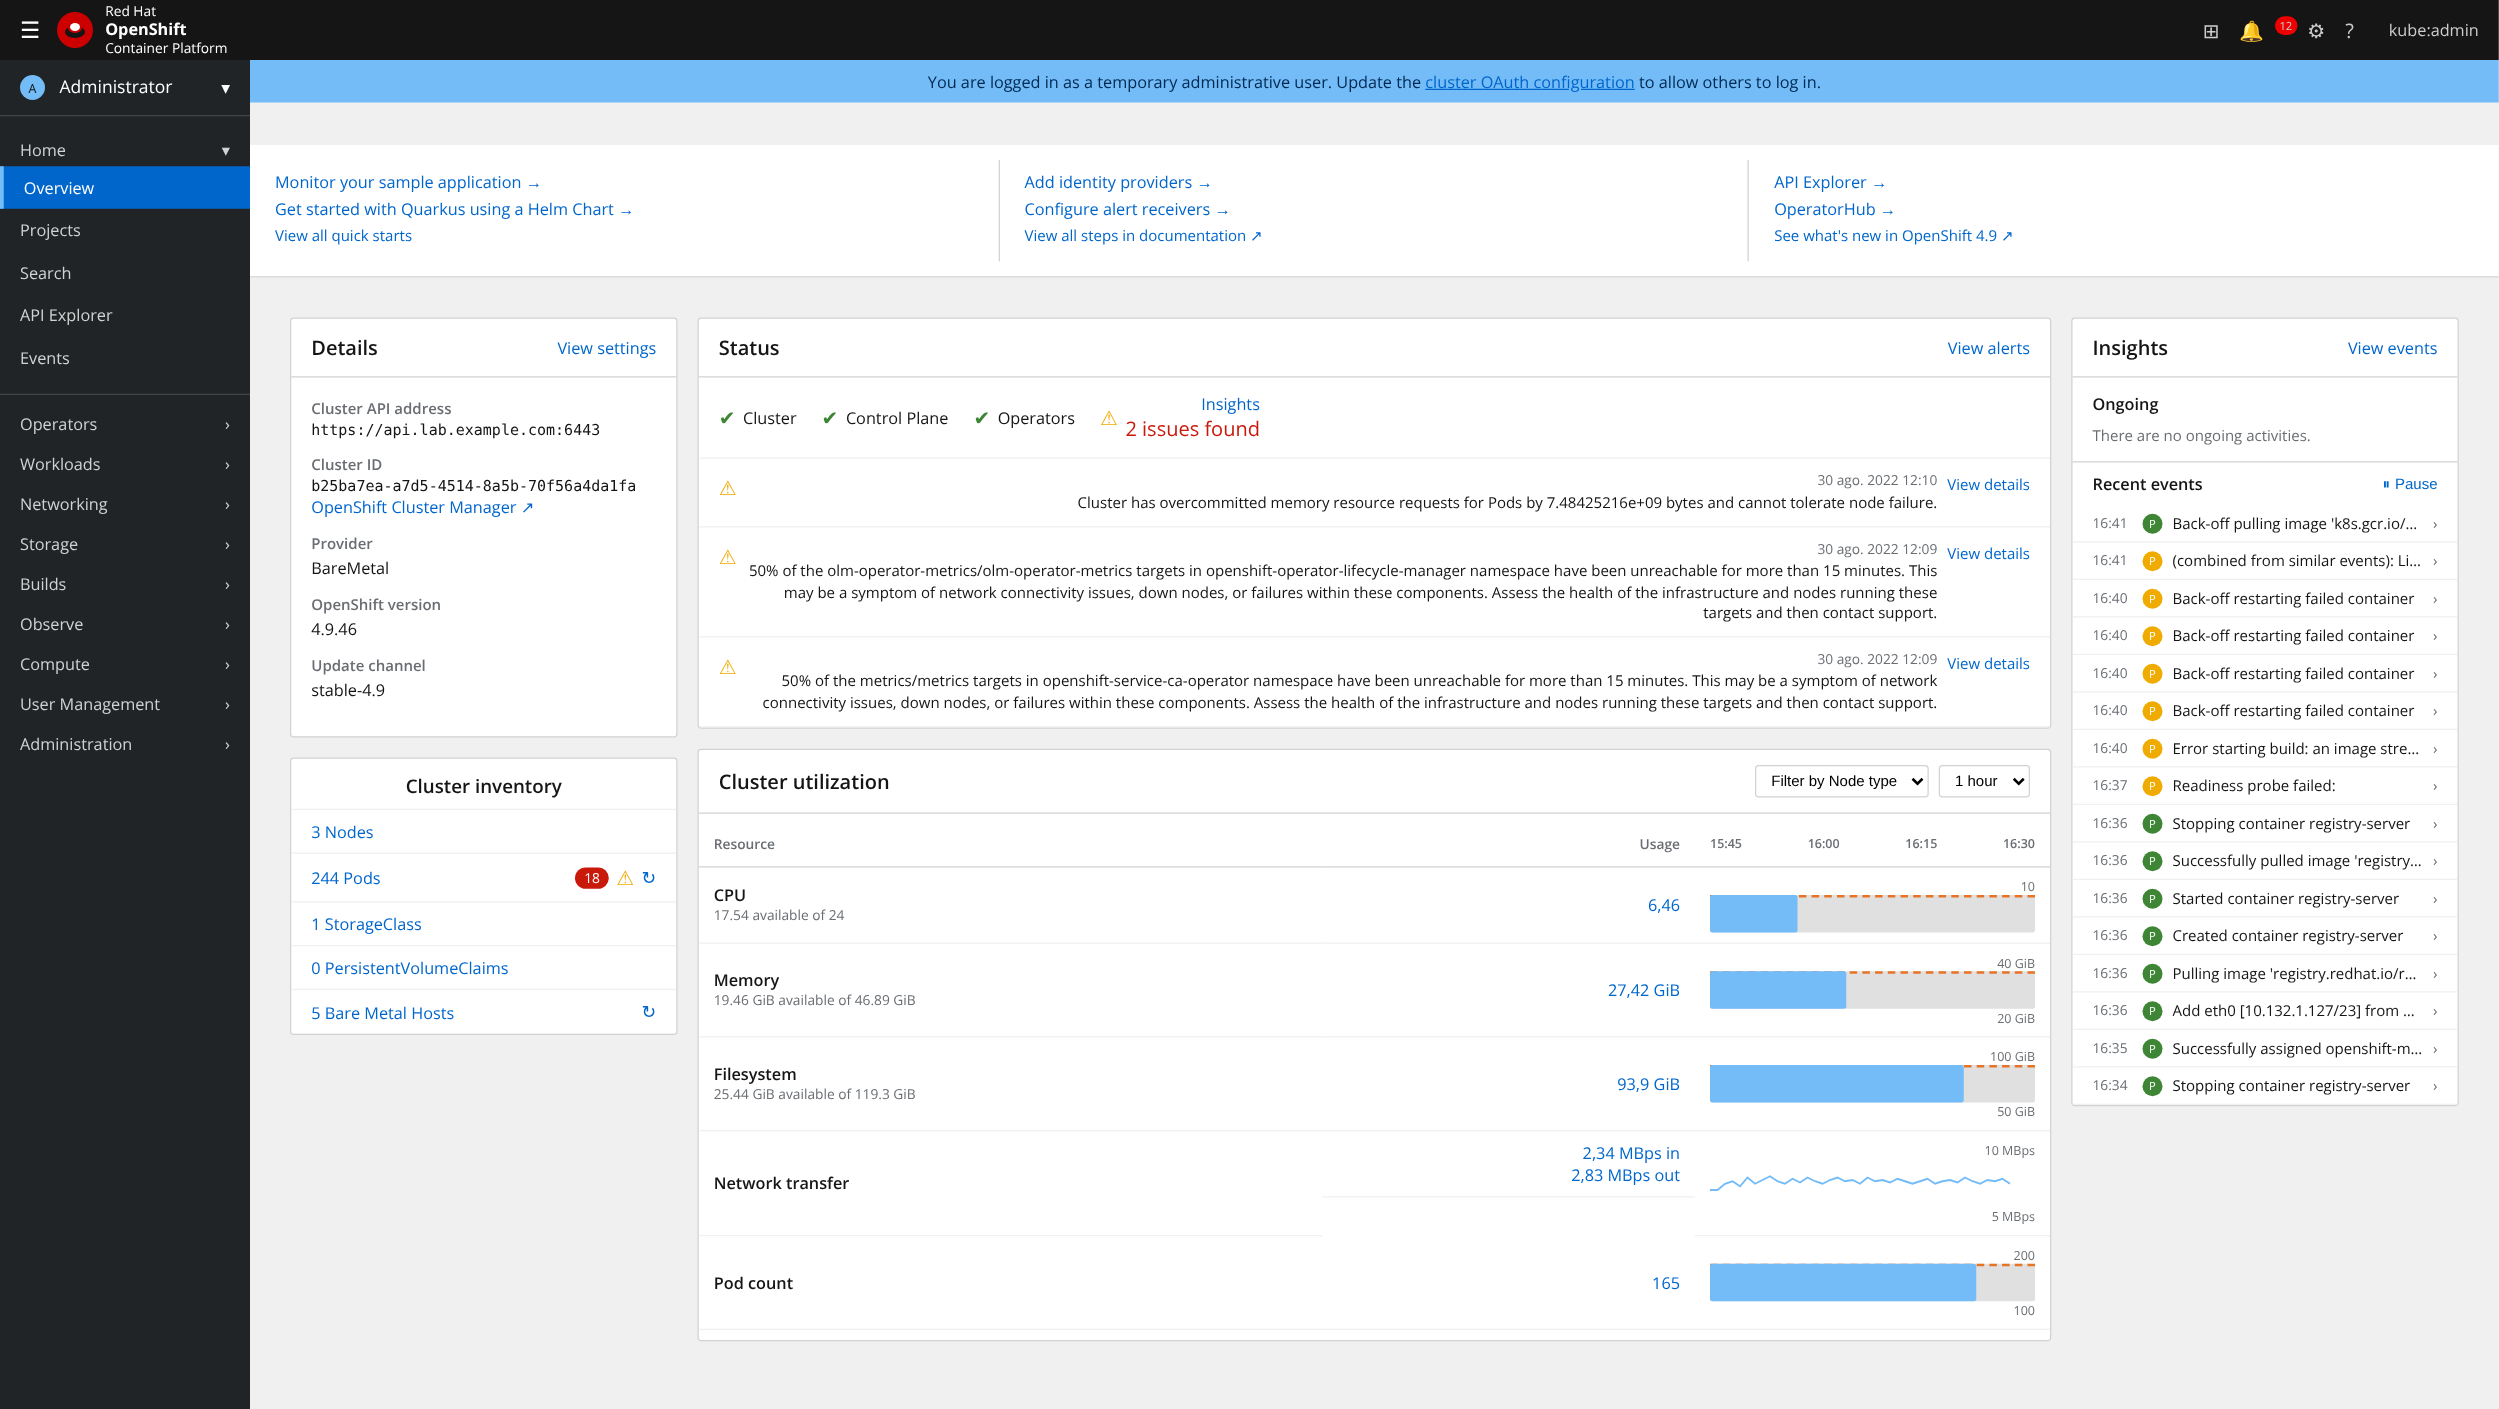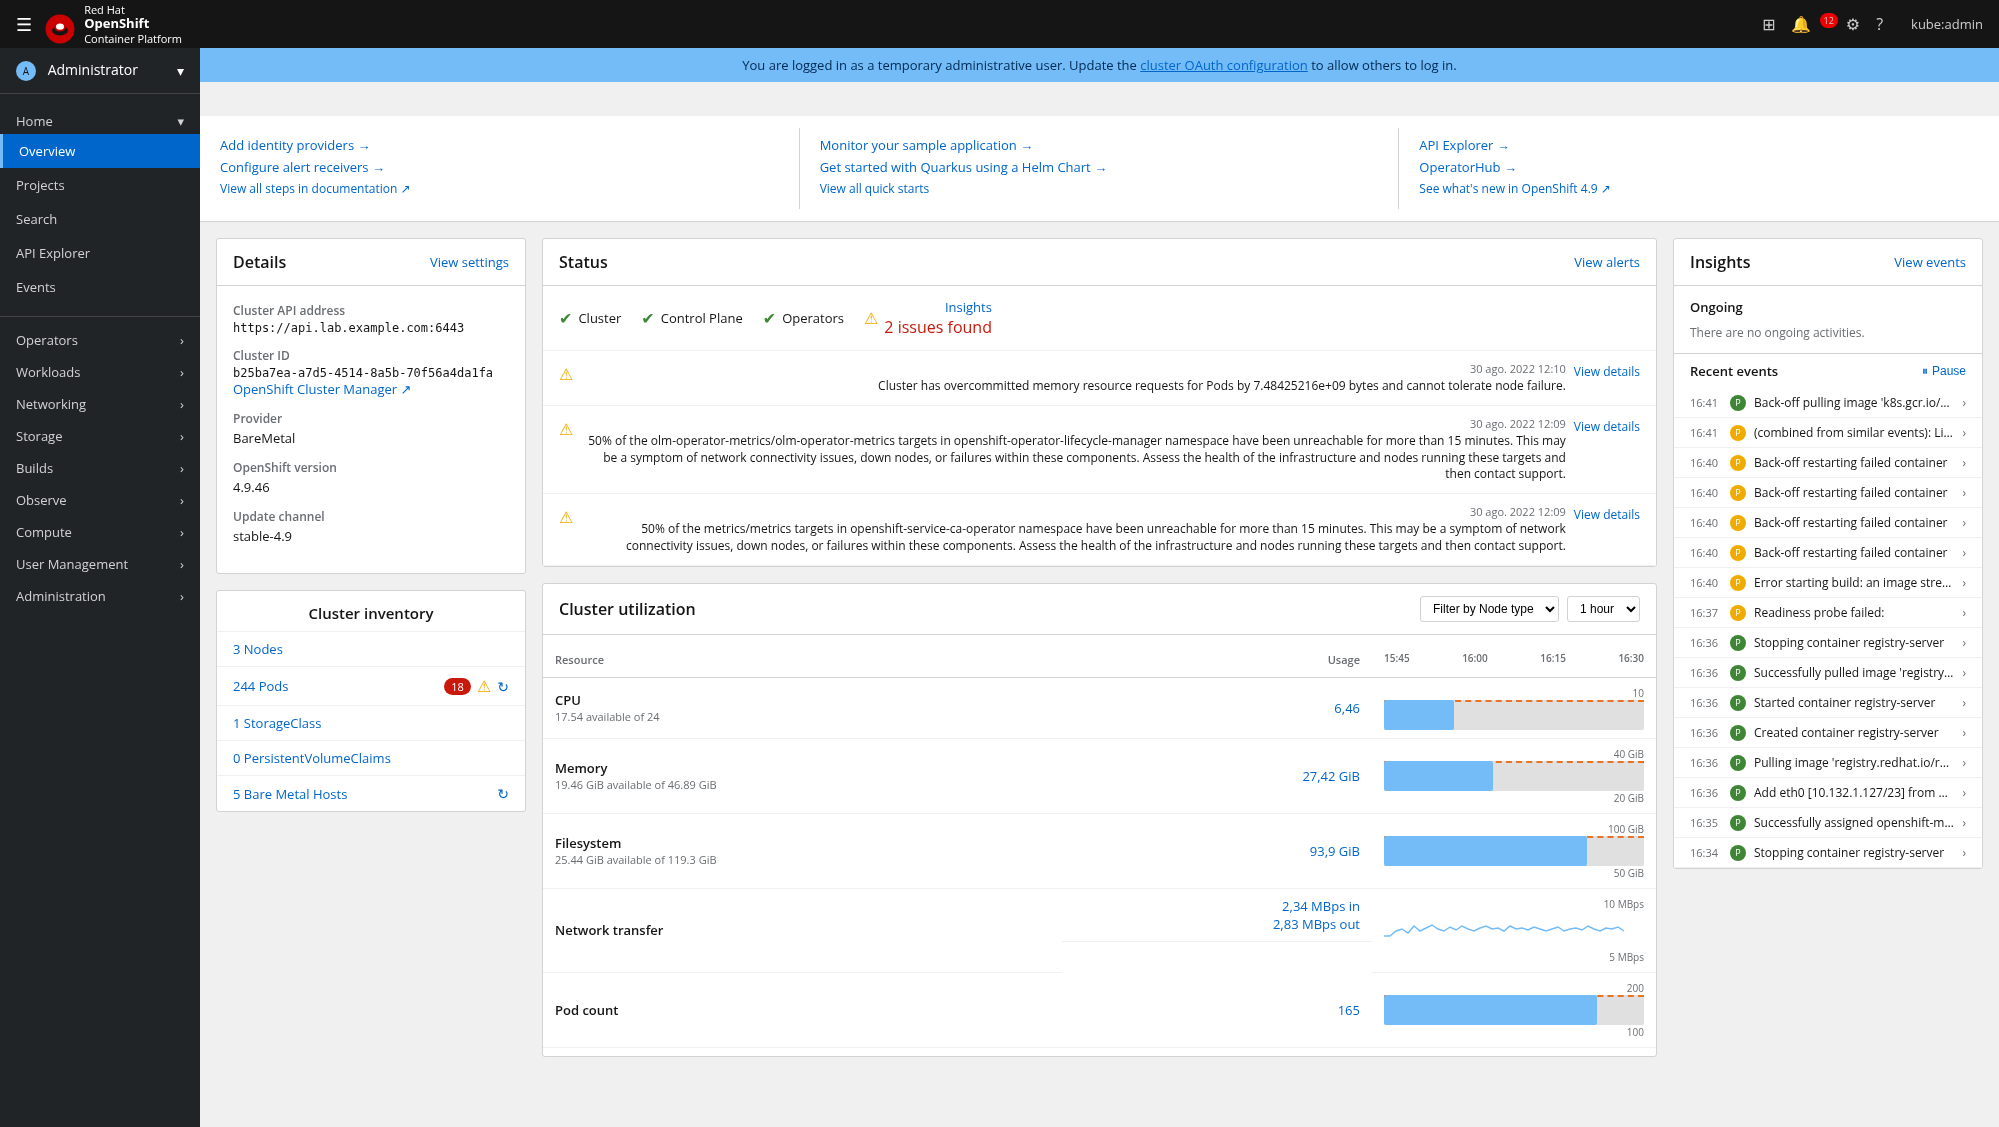--- a/index.html
+++ b/index.html
@@ -4,21 +4,21 @@
   <style>
     * { box-sizing: border-box; margin: 0; padding: 0; }
     body { font-family: 'RedHatText', 'Open Sans', Arial, sans-serif; font-size: 13px; background: #f0f0f0; color: #151515; overflow: hidden; }
 
     
     .top-nav {
       display: flex; align-items: center; background: #151515; color: #fff;
       height: 48px; padding: 0 16px; position: fixed; top: 0; left: 0; right: 0; z-index: 100;
     }
     .top-nav .hamburger { margin-right: 12px; cursor: pointer; font-size: 18px; }
-    .top-nav .brand { display: flex; align-items: flex-end; gap: 8px; }
+    .top-nav .brand { display: flex; align-items: center; gap: 8px; }
     .top-nav .brand-logo { width: 32px; height: 32px; }
     .top-nav .brand-text { line-height: 1.2; font-size: 11px; color: #fff; }
     .top-nav .brand-text strong { display: block; font-size: 13px; }
     .top-nav .spacer { flex: 1; }
     .top-nav .nav-icons { display: flex; align-items: center; gap: 16px; font-size: 16px; }
     .top-nav .nav-icons span { cursor: pointer; color: #ccc; position: relative; }
     .top-nav .badge { position: absolute; top: -6px; right: -8px; background: #e00; color: #fff; border-radius: 10px; font-size: 9px; padding: 1px 4px; }
     .top-nav .user { margin-left: 12px; font-size: 13px; color: #ccc; cursor: pointer; }
 
     
@@ -61,21 +61,21 @@
     .quick-links {
       display: grid; grid-template-columns: 1fr 1fr 1fr; background: #fff;
       border-bottom: 1px solid #d2d2d2; padding: 12px 0;
     }
     .quick-links-col { padding: 8px 20px; }
     .quick-links-col:not(:last-child) { border-right: 1px solid #d2d2d2; }
     .quick-link { color: #0066cc; cursor: pointer; font-size: 13px; margin-bottom: 4px; display: flex; align-items: center; gap: 4px; }
 
     
     .content-grid {
-      display: grid; grid-template-columns: 310px 1fr 310px; gap: 0; padding: 16px; gap: 16px;
+      display: grid; grid-template-columns: 310px 1fr 310px; gap: 0; padding: 32px; gap: 16px;
     }
 
     
     .card { background: #fff; border: 1px solid #d2d2d2; border-radius: 3px; }
     .card-header { display: flex; justify-content: space-between; align-items: center; padding: 12px 16px; border-bottom: 1px solid #d2d2d2; }
     .card-header h2 { font-size: 16px; font-weight: 600; }
     .card-header a { color: #0066cc; font-size: 13px; cursor: pointer; text-decoration: none; }
     .card-body { padding: 16px; }
 
     
@@ -253,28 +253,28 @@
     <span>Administration</span>
     <span>›</span>
   </div>
 </aside>
 
 <main class="main-content">
   <div class="banner-spacer"></div>
 
   <div class="quick-links">
     <div class="quick-links-col">
+      <div class="quick-link">Monitor your sample application →</div>
+      <div class="quick-link">Get started with Quarkus using a Helm Chart →</div>
+      <a class="quick-link" style="color:#0066cc;font-size:12px;">View all quick starts</a>
+    </div>
+    <div class="quick-links-col">
       <div class="quick-link">Add identity providers →</div>
       <div class="quick-link">Configure alert receivers →</div>
       <a class="quick-link" style="color:#0066cc;font-size:12px;">View all steps in documentation ↗</a>
-    </div>
-    <div class="quick-links-col">
-      <div class="quick-link">Monitor your sample application →</div>
-      <div class="quick-link">Get started with Quarkus using a Helm Chart →</div>
-      <a class="quick-link" style="color:#0066cc;font-size:12px;">View all quick starts</a>
     </div>
     <div class="quick-links-col">
       <div class="quick-link">API Explorer →</div>
       <div class="quick-link">OperatorHub →</div>
       <a class="quick-link" style="color:#0066cc;font-size:12px;">See what's new in OpenShift 4.9 ↗</a>
     </div>
   </div>
 
   <div class="content-grid">
 

